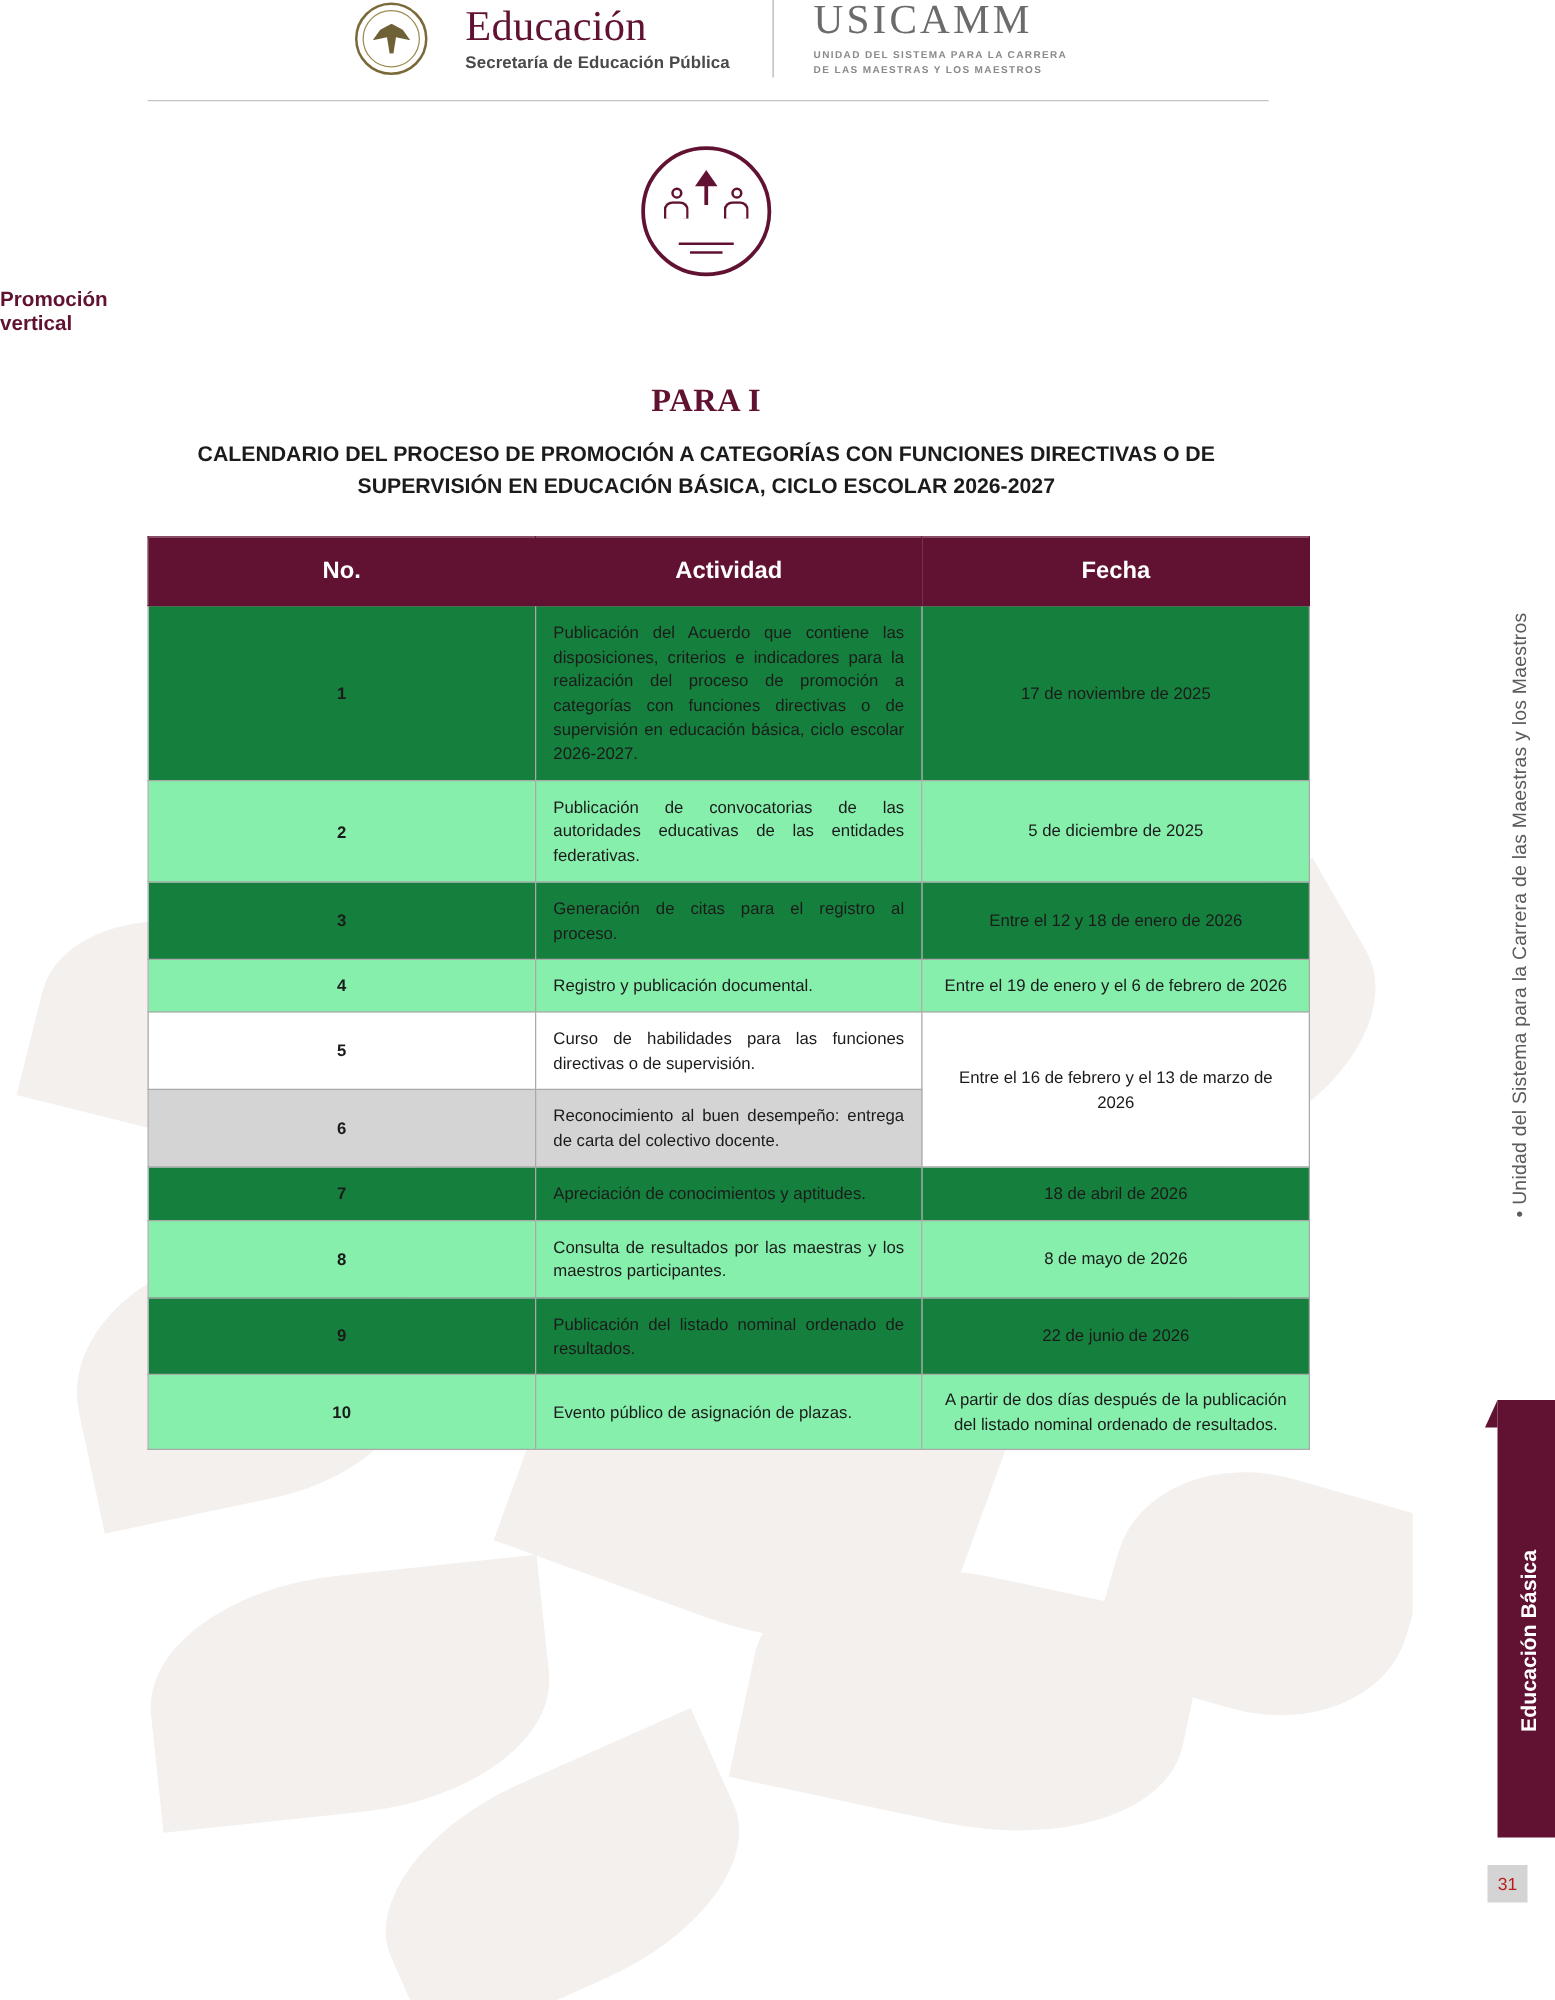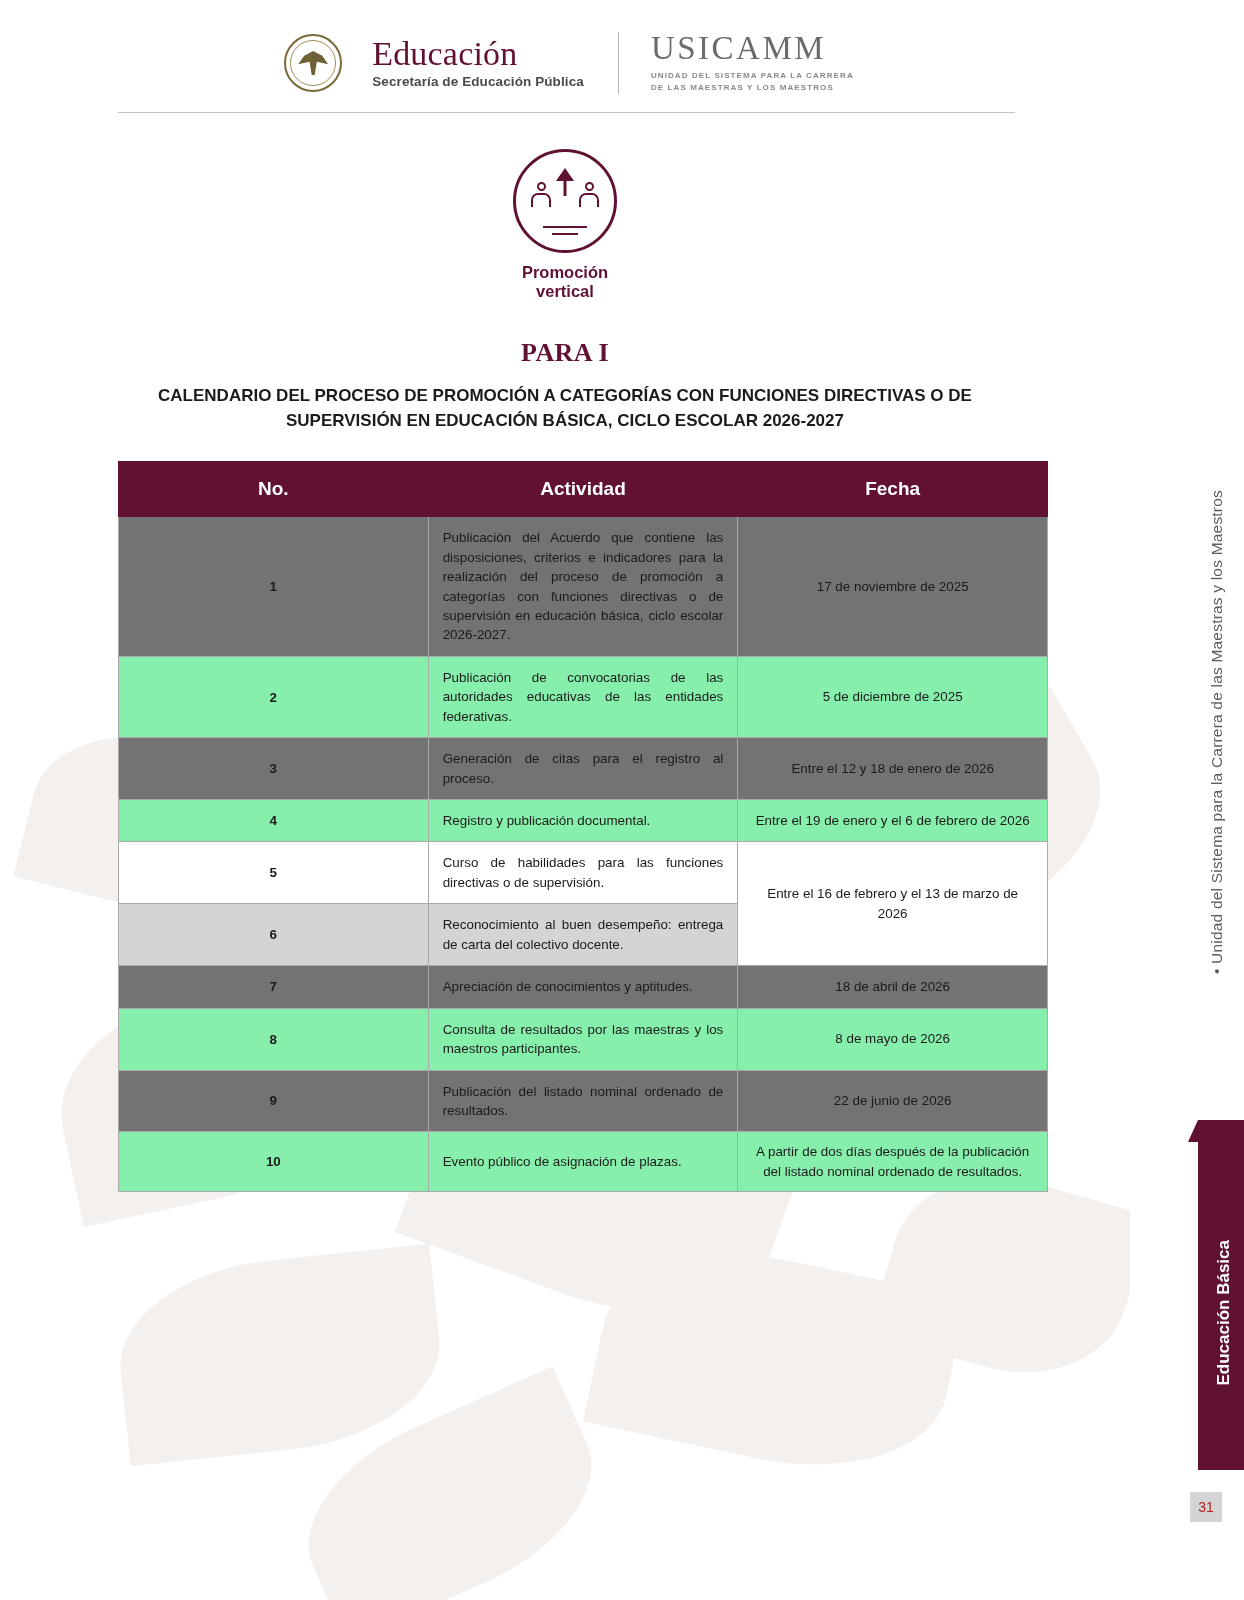--- a/index.html
+++ b/index.html
@@ -37,21 +37,20 @@
   .page {
     position: relative;
     z-index: 2;
     width: 1130px;
   }
   .masthead {
     display: flex;
     align-items: center;
     justify-content: center;
     gap: 12px;
-    padding-top: 32px;
   }
   .eagle {
     width: 74px;
     height: 62px;
     position: relative;
     flex: 0 0 auto;
     margin-right: 10px;
   }
   .eagle .ring {
     position: absolute;
@@ -128,21 +127,20 @@
   }
   .rule {
     height: 1px;
     background: #c9c3bf;
     margin: 18px 115px 0 118px;
   }
 
   
   .promo {
     margin-top: 36px;
-    text-align: center;
   }
   .promo .circle {
     width: 104px;
     height: 104px;
     border-radius: 50%;
     border: 3px solid #611232;
     margin: 0 auto;
     position: relative;
     box-sizing: border-box;
   }
@@ -268,21 +266,21 @@
     text-align: justify;
     line-height: 1.45;
   }
   td.fec {
     width: 268px;
     text-align: center;
     padding: 10px 14px;
     line-height: 1.45;
   }
   tr.alt td { background: #86efac; }
-  tr.plain td { background: #737373; }
+  tr.plain td { background: #15803d; }
   td.shade { background: #d4d4d4 !important; }
   td.white { background: #ffffff !important; }
 
   
   .sidebar {
     position: absolute;
     right: 0;
     top: 0;
     width: 114px;
     height: 1600px;

